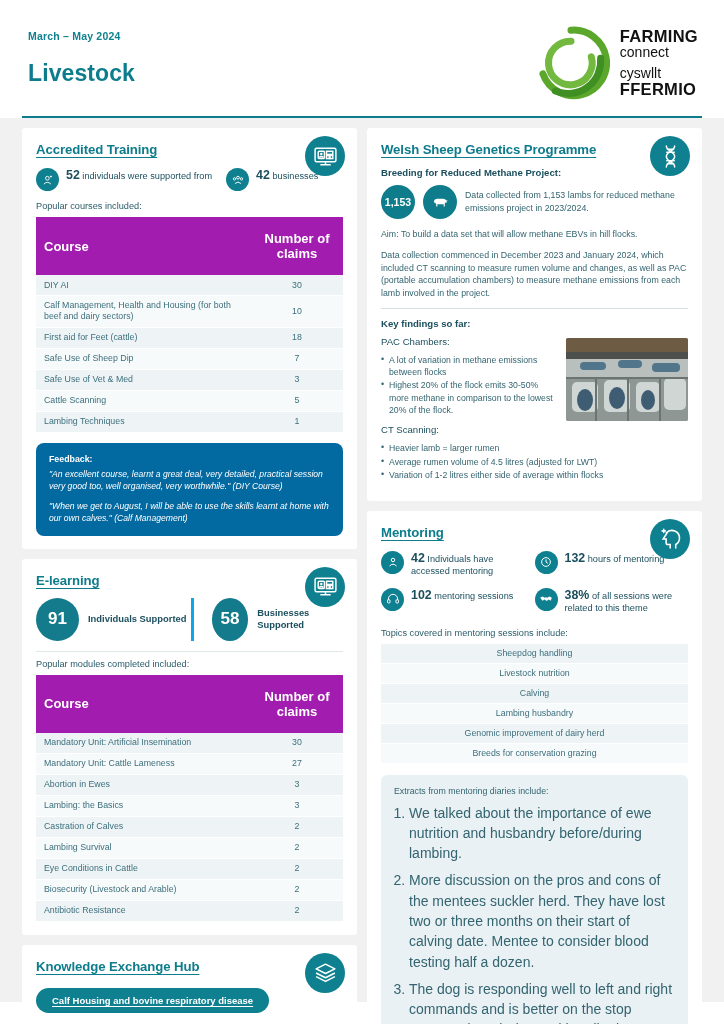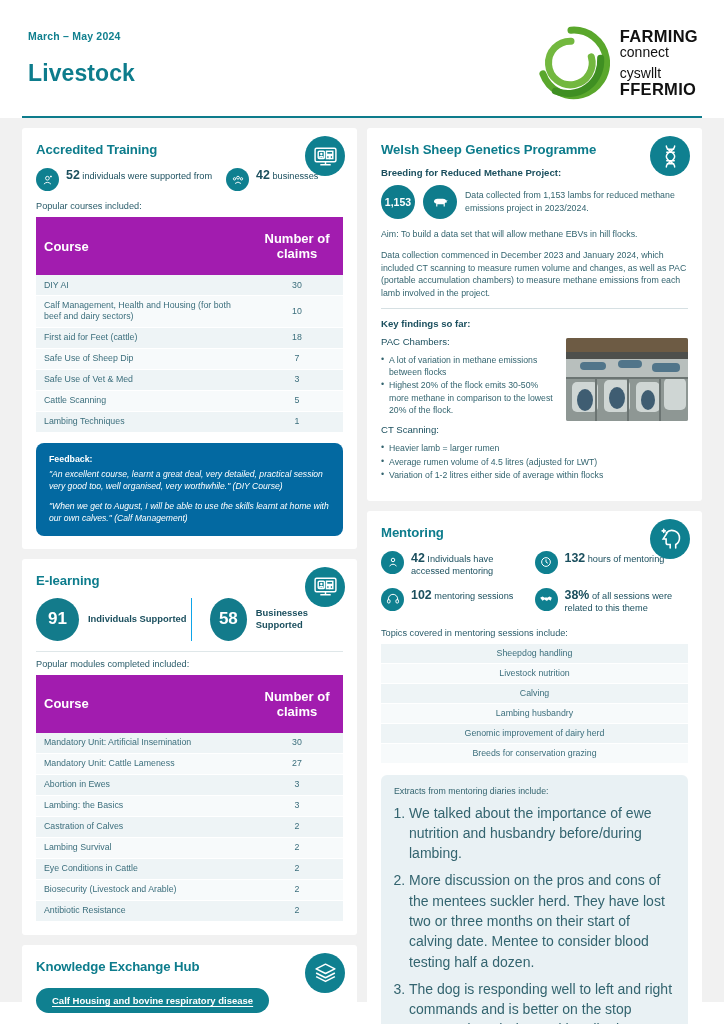--- a/index.html
+++ b/index.html
@@ -69,20 +69,21 @@
     background: #ffffff;
     border-radius: 3px;
     padding: 14px 14px 13px 14px;
     position: relative;
   }
 
   h2.sec {
     font-size: 13.2px;
     font-weight: 700;
     color: #0d7c8c;
+    text-decoration: underline;
     text-underline-offset: 3px;
     margin-bottom: 10px;
     letter-spacing: -.1px;
   }
 
   
   .corner-badge {
     position: absolute;
     top: 8px; right: 12px;
     width: 40px; height: 40px;
@@ -139,21 +140,21 @@
     padding: 11px 13px;
     margin-top: 10px;
   }
   .feedback .fb-title { font-size: 8.8px; font-weight: 700; margin-bottom: 4px; }
   .feedback p { font-size: 8.6px; font-style: italic; line-height: 1.45; margin-bottom: 7px; }
   .feedback p:last-child { margin-bottom: 0; }
 
   
   .circles { display: flex; align-items: center; gap: 3px; margin: 4px 0 10px 0; }
   .circle-item { display: flex; align-items: center; gap: 9px; width: 50%; }
-  .circle-item.right { padding-left: 18px; border-left: 1px solid #0ea5e9; }
+  .circle-item.right { padding-left: 18px; border-left: 3px solid #0ea5e9; }
   .big-circle {
     width: 43px; height: 43px; border-radius: 50%;
     background: #137b8b; color: #fff;
     display: flex; align-items: center; justify-content: center;
     font-size: 17px; font-weight: 700;
   }
   .circle-lbl { font-size: 9.4px; font-weight: 600; line-height: 1.25; color: #1b4f5e; }
   .divider { height: 1px; background: #dfe7e9; margin: 2px 0 7px 0; }
 
   

